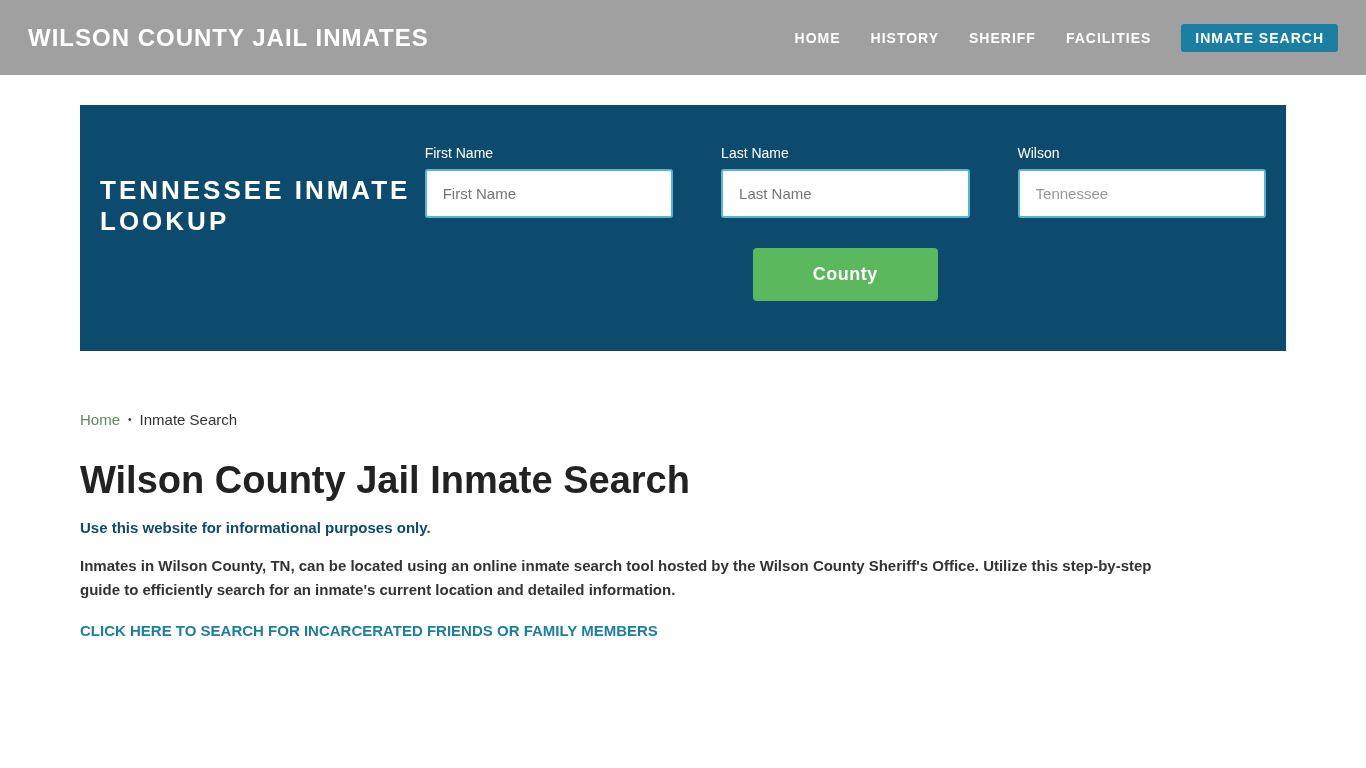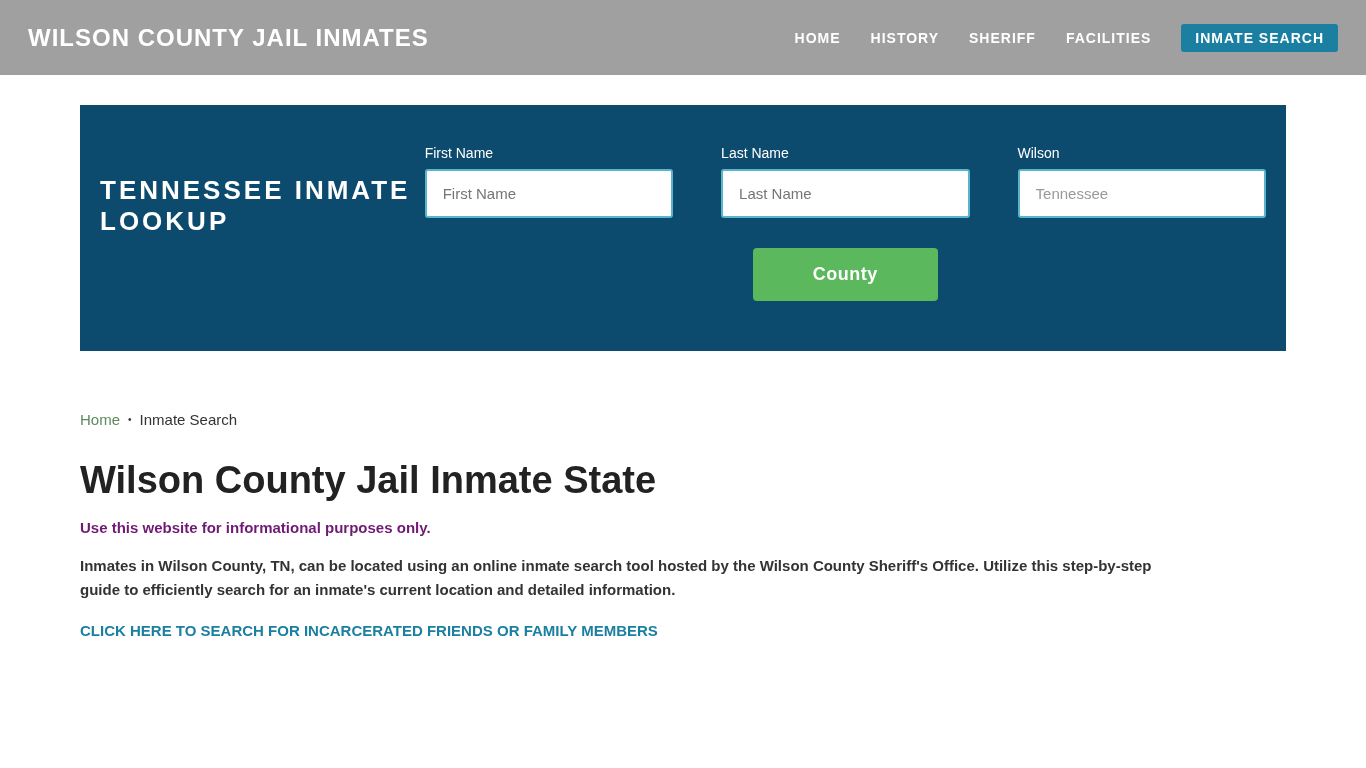--- a/index.html
+++ b/index.html
@@ -166,21 +166,21 @@
       font-size: 38px;
       font-weight: 800;
       color: #222;
       margin-bottom: 15px;
       line-height: 1.2;
     }
 
     .disclaimer {
       font-size: 15px;
       font-weight: 700;
-      color: #701a75;
+      color: #0c4a6e;
       margin-bottom: 18px;
     }
 
     .description {
       font-size: 15px;
       font-weight: 700;
       color: #333;
       line-height: 1.6;
       max-width: 1100px;
       margin-bottom: 20px;
@@ -231,17 +231,17 @@
 </section>
 
 <main class="main-content">
   
   <nav class="breadcrumb">
     <a class="breadcrumb-link">Home</a>
     <span class="breadcrumb-separator">•</span>
     <span class="breadcrumb-current">Inmate Search</span>
   </nav>
 
-  <h1 class="page-title">Wilson County Jail Inmate State</h1>
+  <h1 class="page-title">Wilson County Jail Inmate Search</h1>
   <p class="disclaimer">Use this website for informational purposes only.</p>
   <p class="description">Inmates in Wilson County, TN, can be located using an online inmate search tool hosted by the Wilson County Sheriff's Office. Utilize this step-by-step guide to efficiently search for an inmate's current location and detailed information.</p>
   <a class="cta-link">CLICK HERE to Search for Incarcerated Friends or Family Members</a>
 </main>
 
 </body></html>

